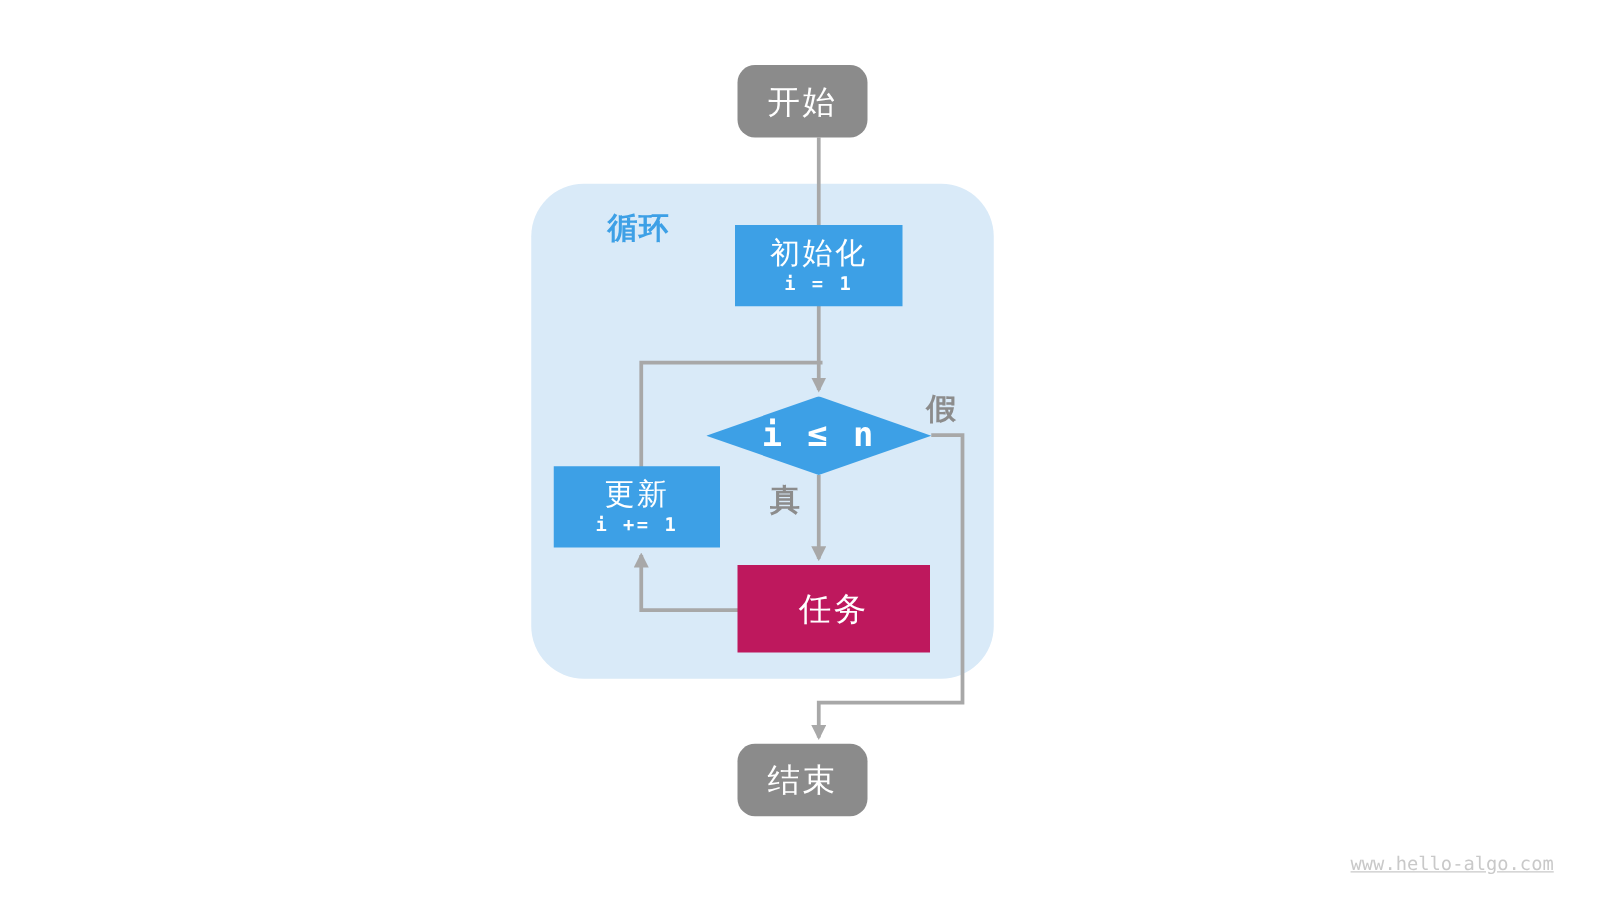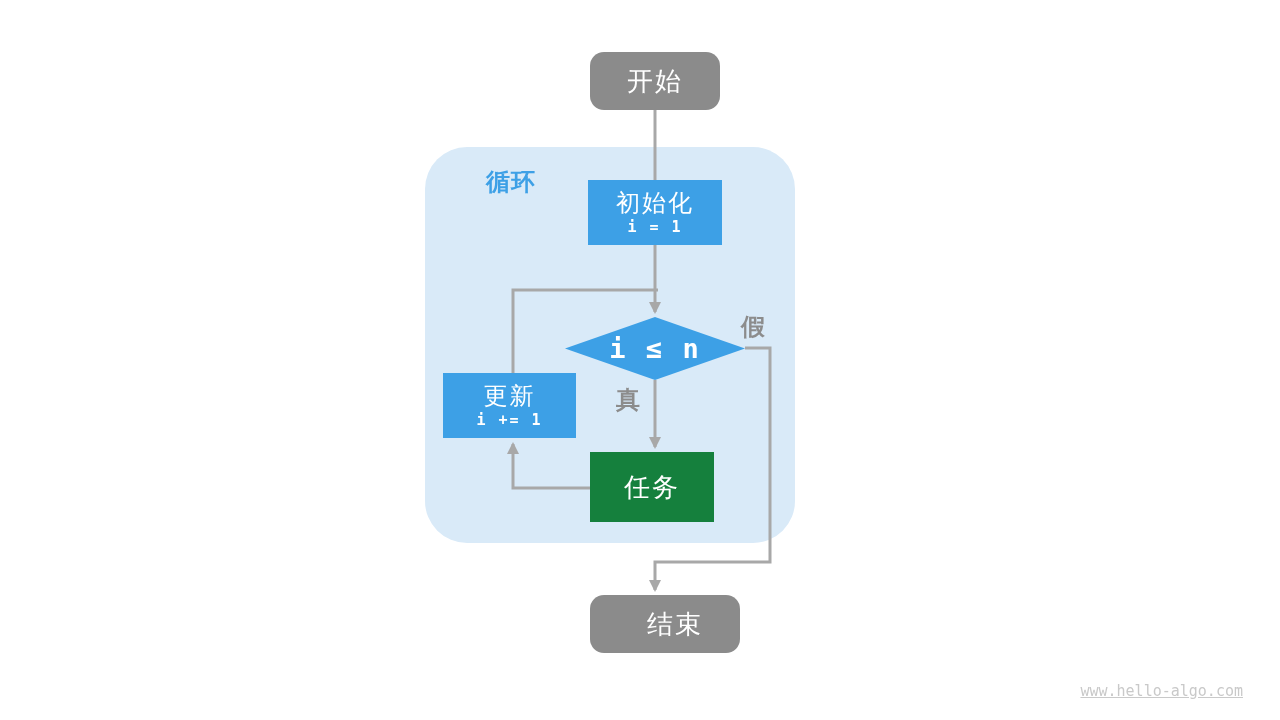--- a/index.html
+++ b/index.html
@@ -62,34 +62,34 @@
   }
   .node .code {
     font-family: "DejaVu Sans Mono", monospace;
     font-size: 15px;
     font-weight: 600;
     letter-spacing: 2px;
   }
   .terminal {
     background: #8b8b8b;
     border-radius: 14px;
-    width: 130px;
+    width: 104px;
     height: 58px;
   }
   .terminal .zh { font-size: 26px; }
   .process-blue { background: #3da0e6; }
   .node-init   { left: 588px; top: 180px; width: 134px; height: 65px; }
   .node-update { left: 443px; top: 373px; width: 133px; height: 65px; }
   .node-task {
-    left: 590px; top: 452px; width: 124px; height: 70px;
-    background: #15803d;
+    left: 590px; top: 452px; width: 154px; height: 70px;
+    background: #be185d;
   }
   .node-task .zh { font-size: 26px; }
   .node-start { left: 590px; top: 52px; }
-  .node-end   { left: 590px; top: 595px; padding-left: 20px; }
+  .node-end   { left: 590px; top: 595px; }
   .node-condition {
     left: 565px; top: 317px; width: 180px; height: 63px;
     background: #3da0e6;
     clip-path: polygon(50% 0, 100% 50%, 50% 100%, 0 50%);
   }
   .node-condition .code { font-size: 27px; }
   
   .branch-label {
     position: absolute;
     font-size: 24px;

